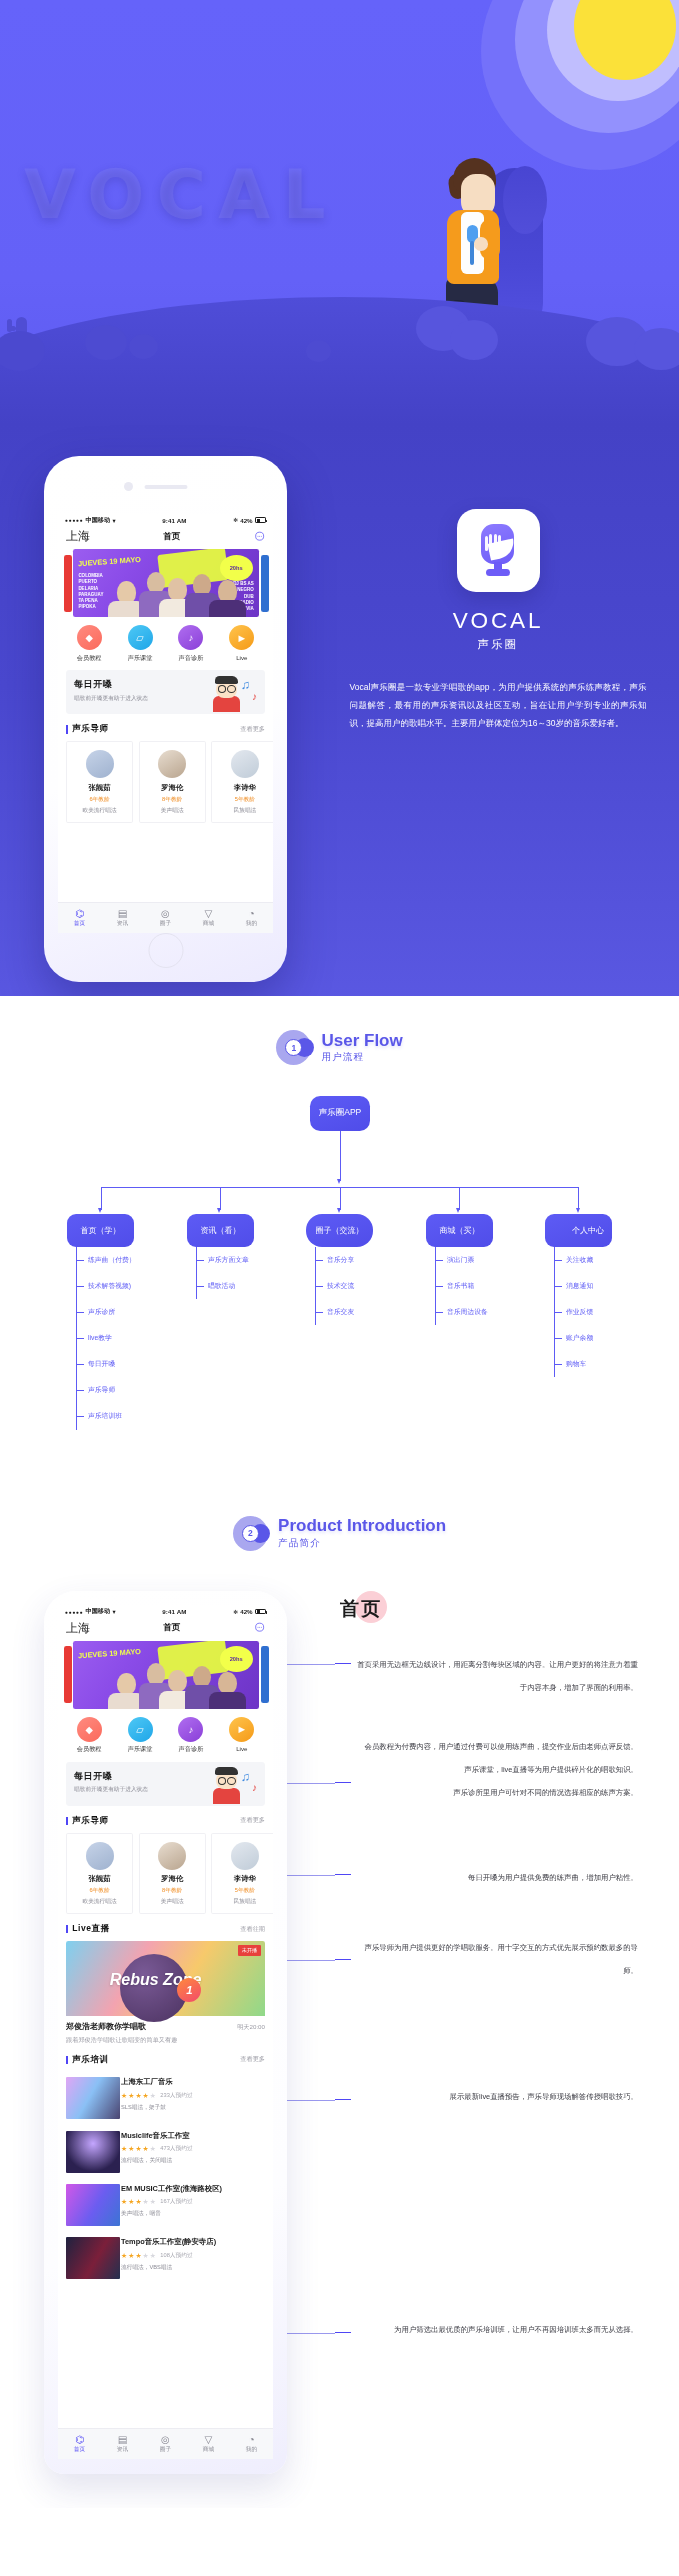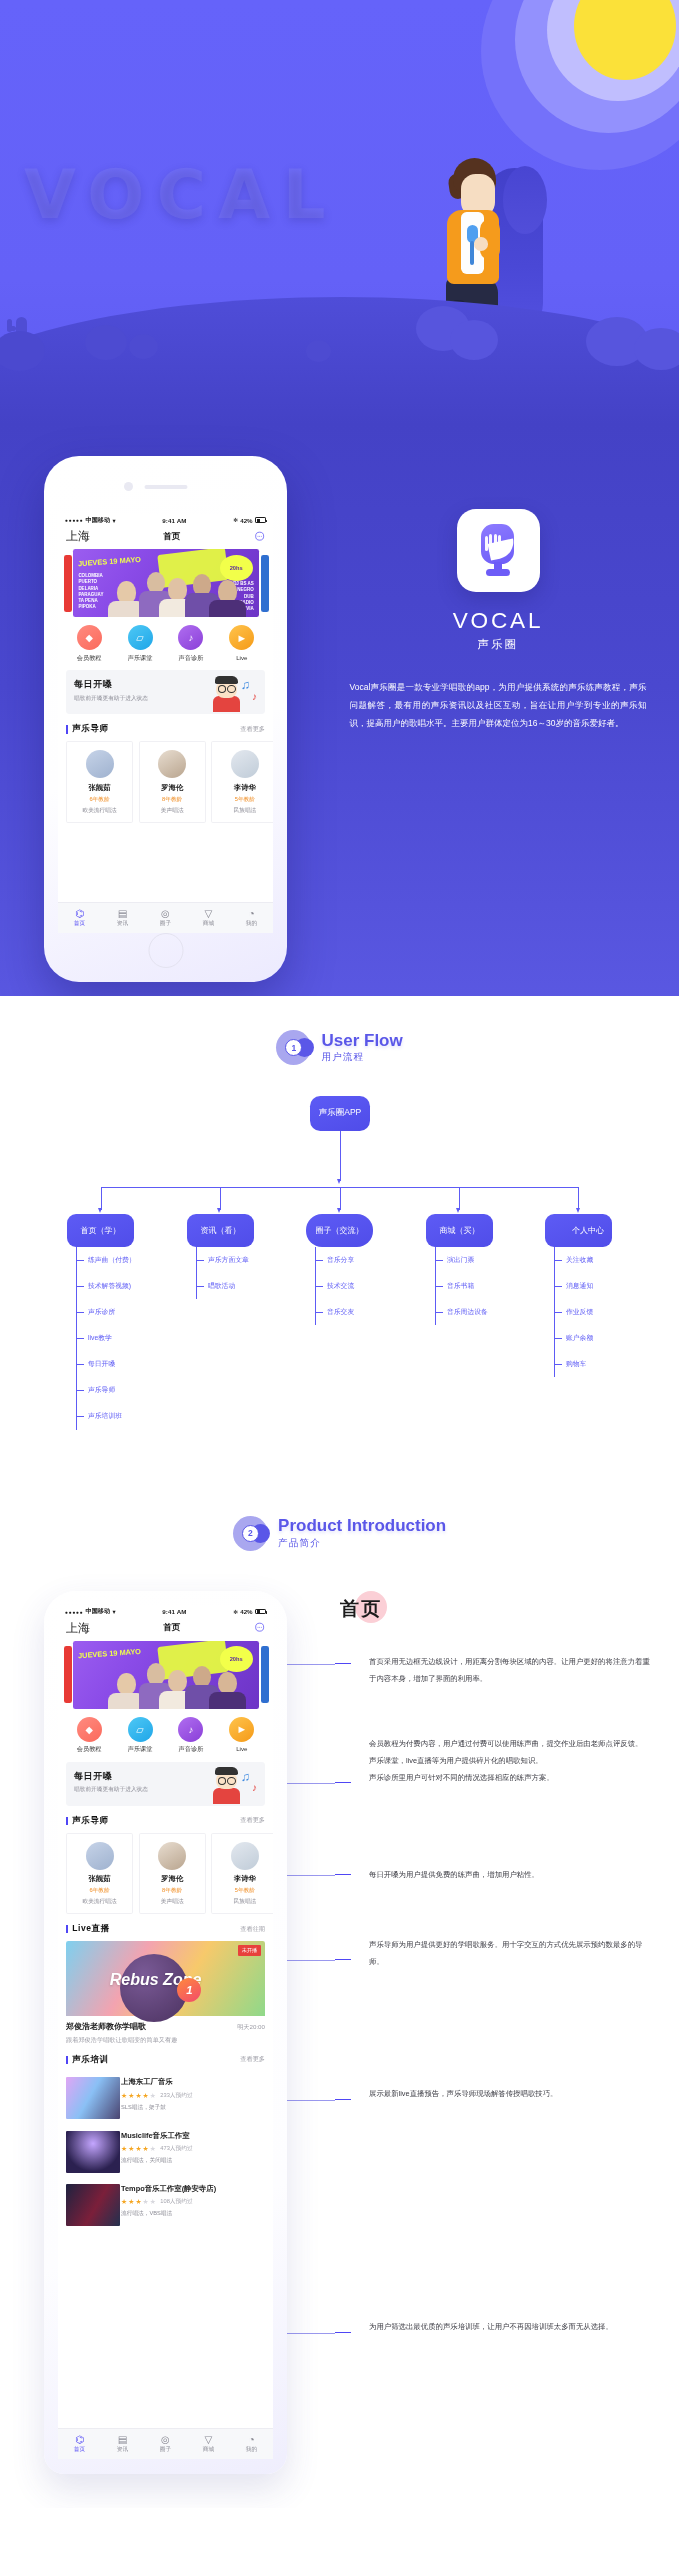--- a/index.html
+++ b/index.html
@@ -287,22 +287,22 @@
   }
   .phone2-screen { position:absolute; left: 14px; top: 14.7px; width: 215px; bottom: 14.7px;
     background:#fff; overflow:hidden; }
 
   .pi-head { position:absolute; left: 340px; top: 5.7px; }
   .pi-head-t { position:relative; display:inline-block; font-size: 19px; font-weight:800;
     color:#1b1b1b; letter-spacing: 2.3px; z-index: 2; }
   .pink-dot { position:absolute; left: 14.7px; top: -5.7px; width: 32px; height:32px;
     border-radius:50%; background:#fbcfd6; z-index: 1; }
 
-  .ann { position:absolute; left: 369px; width: 283px; font-size: 7.4px; line-height: 17px;
-    color:#3a3a42; }
+  .ann { position:absolute; left: 355px; width: 283px; font-size: 7.4px; line-height: 23px;
+    color:#3a3a42;text-align:right; }
   .ann-line { position:absolute; height: 1.1px; background:#4f46f5; width: 16px; }
   .ann-dot { position:absolute; width: 8px; height:8px; border-radius:50%; background:#9a98ee; }
   .ann-conn { position:absolute; height: 0.6px; background:#9a98ee; }
 
   
   .live-card { margin: 0 8px; border-radius: 2.3px; overflow:hidden; }
   .live-img { height: 75px; position:relative;
     background: linear-gradient(120deg,#7ed0ef 0%, #f3a3b0 35%, #f7c96b 60%, #8fd98a 100%); }
   .live-sphere { position:absolute; left: 44%; top: 18%; width: 68px; height:68px;
     border-radius:50%; background: radial-gradient(circle at 35% 30%, #7a5a96, #4b3260);
@@ -848,20 +848,35 @@
                   <span class="star">★</span>
                   <span class="star">★</span>
                   <span class="star">★</span>
                   <span class="star off">★</span>
                 <span class="train-cnt">473人预约过</span>
               </div>
               <div class="train-tags">流行唱法，关闭唱法</div>
             </div>
           </div>
           <div class="train-row">
+            <div class="train-img i3"></div>
+            <div>
+              <div class="train-name">EM MUSIC工作室(淮海路校区)</div>
+              <div class="stars">
+                <span class="star">★</span>
+                  <span class="star">★</span>
+                  <span class="star">★</span>
+                  <span class="star off">★</span>
+                  <span class="star off">★</span>
+                <span class="train-cnt">167人预约过</span>
+              </div>
+              <div class="train-tags">美声唱法，咽音</div>
+            </div>
+          </div>
+          <div class="train-row">
             <div class="train-img i4"></div>
             <div>
               <div class="train-name">Tempo音乐工作室(静安寺店)</div>
               <div class="stars">
                 <span class="star">★</span>
                   <span class="star">★</span>
                   <span class="star">★</span>
                   <span class="star off">★</span>
                   <span class="star off">★</span>
                 <span class="train-cnt">108人预约过</span>

